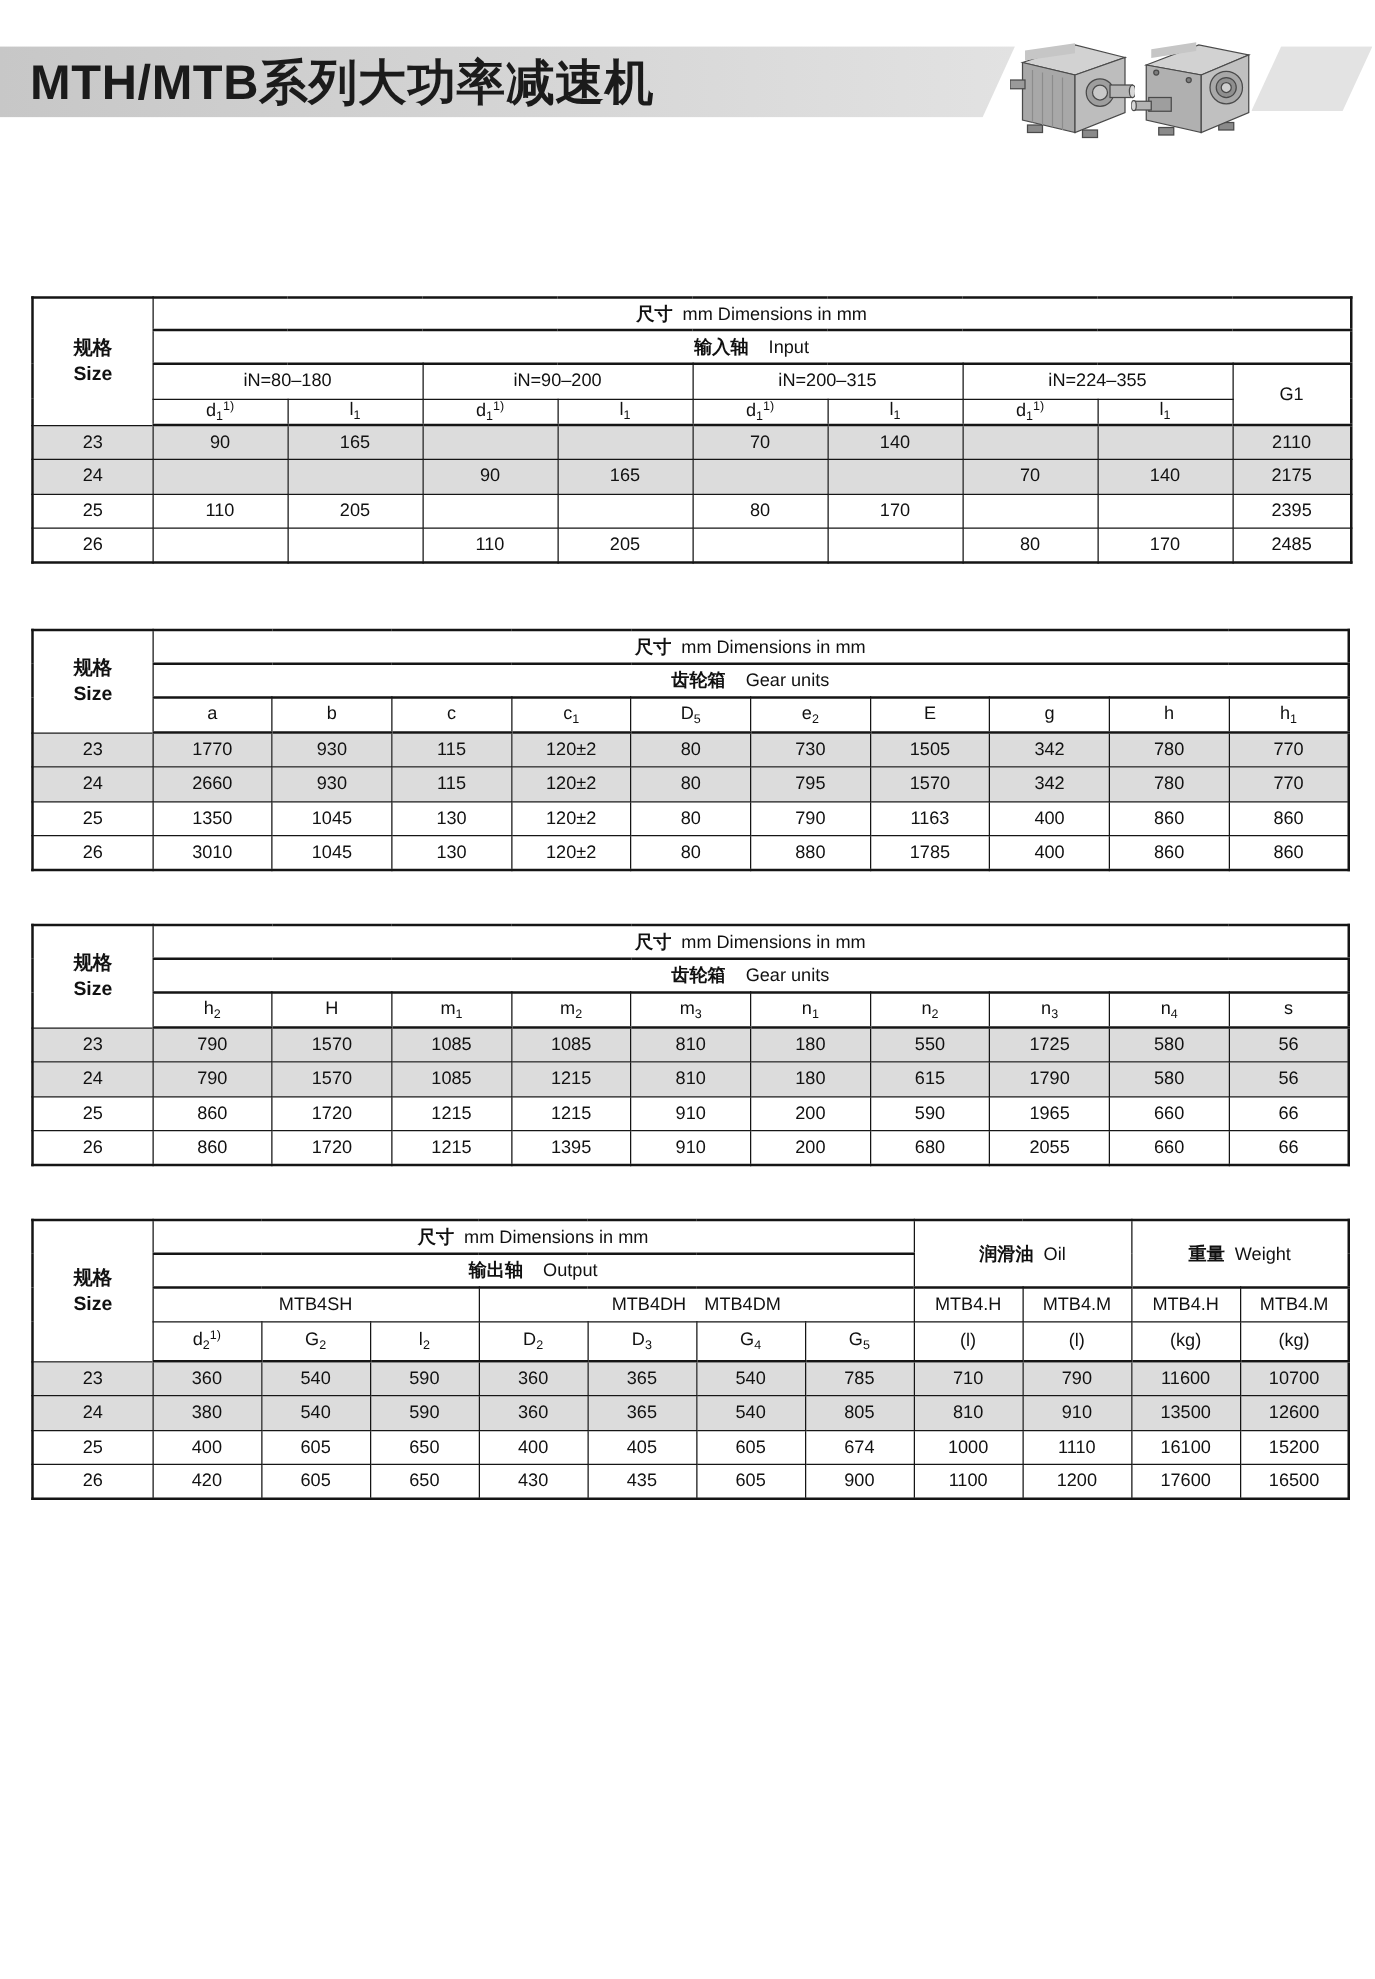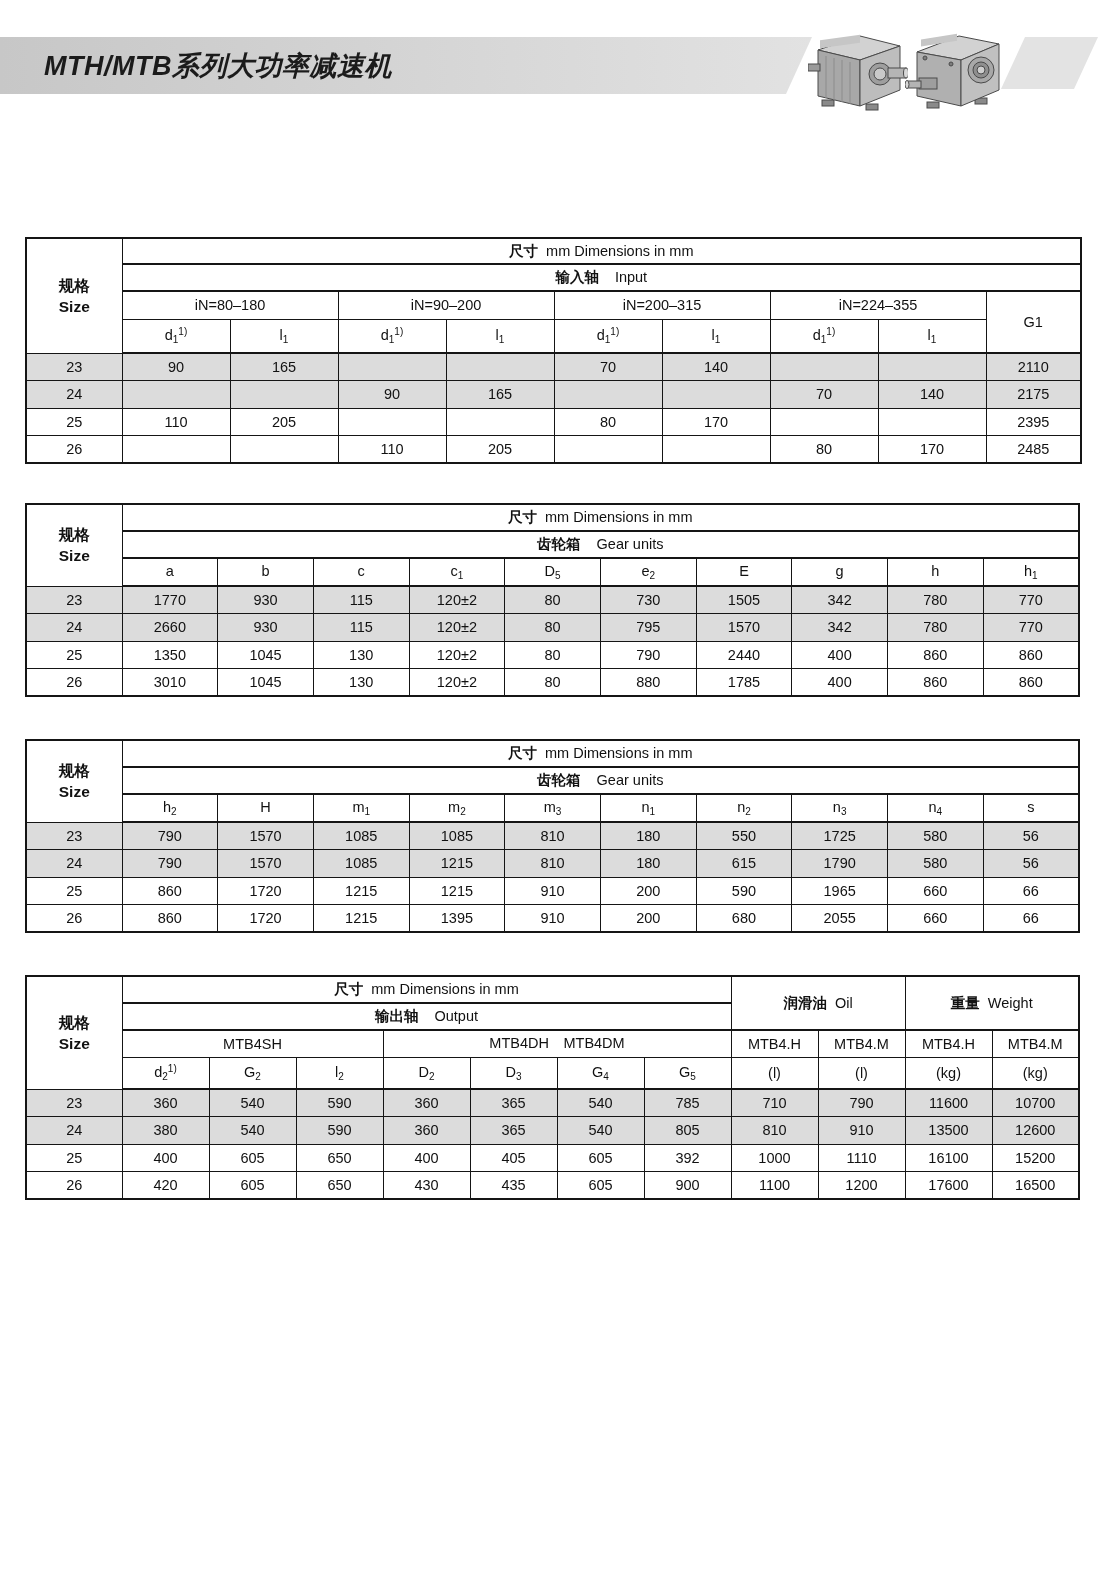--- a/index.html
+++ b/index.html
@@ -3,21 +3,21 @@
 <meta charset="utf-8">
 <style>
   html,body{margin:0;padding:0;background:#ffffff;}
   .page{position:relative;width:1100px;height:1583px;background:#fff;overflow:hidden;
         font-family:"Liberation Sans",sans-serif;color:#111;}
   
   .band{position:absolute;top:37px;left:0;width:812px;height:57px;
         background:linear-gradient(to right,#c7c7c7,#e2e2e2);
         clip-path:polygon(0 0,100% 0,calc(100% - 26px) 100%,0 100%);
         display:flex;align-items:center;}
-  .band-title{font-size:27px;font-weight:bold;font-style:italic;padding-left:44px;
+  .band-title{font-size:39px;font-weight:bold;padding-left:24px;
         white-space:nowrap;letter-spacing:.5px;color:#1b1b1b;}
   .deco{position:absolute;top:37px;left:1001px;width:97px;height:52px;background:#e3e3e3;
         clip-path:polygon(24px 0,100% 0,calc(100% - 24px) 100%,0 100%);}
   .photo{position:absolute;}
   
   .intro{position:absolute;left:30px;font-weight:bold;font-size:19.5px;white-space:nowrap;color:#0d0d0d;}
   
   .tbl{position:absolute;left:25px;width:1055px;border-collapse:collapse;table-layout:fixed;
        text-align:center;border:2.6px solid #151515;}
   .tbl th,.tbl td{border:1.3px solid #151515;padding:0;font-size:14.5px;font-weight:normal;
@@ -25,21 +25,21 @@
   .tbl td{border-top-width:1.7px;border-bottom-width:1.7px;}
   .bb{border-bottom-width:2.3px !important;}
   .zh{font-weight:bold;}
   .en{margin-left:8px;}
   .gap{margin-left:16px;}
   .colh{font-weight:bold;font-size:15px;}
   .size-cell div{line-height:21px;font-weight:bold;font-size:15.5px;}
   .gray td{background:#dcdcdc;}
   sub{font-size:10px;vertical-align:-3px;}
   sup{font-size:10px;vertical-align:5px;}
-  .rh26{height:26px}.rh27{height:27px}.rh28{height:28px}.rh32{height:32px}.rh34{height:34px}.rhd{height:27.5px}
+  .rh26{height:26px}.rh27{height:27px}.rh28{height:28px}.rh32{height:32px}.rh34{height:21px}.rhd{height:27.5px}
   .tcell{font-size:15px;}
 </style>
 </head>
 <body>
 
 <div class="page">
 
   <div class="band">
     <div class="band-title">MTH/MTB系列大功率减速机</div>
   </div>
@@ -249,21 +249,21 @@
       <td>770</td>
     </tr>
     <tr class="rhd">
       <td>25</td>
       <td>1350</td>
       <td>1045</td>
       <td>130</td>
       <td>120±2</td>
       <td>80</td>
       <td>790</td>
-      <td>2440</td>
+      <td>1163</td>
       <td>400</td>
       <td>860</td>
       <td>860</td>
     </tr>
     <tr class="rhd">
       <td>26</td>
       <td>3010</td>
       <td>1045</td>
       <td>130</td>
       <td>120±2</td>
@@ -459,21 +459,21 @@
       <td>12600</td>
     </tr>
     <tr class="rhd">
       <td>25</td>
       <td>400</td>
       <td>605</td>
       <td>650</td>
       <td>400</td>
       <td>405</td>
       <td>605</td>
-      <td>392</td>
+      <td>674</td>
       <td>1000</td>
       <td>1110</td>
       <td>16100</td>
       <td>15200</td>
     </tr>
     <tr class="rhd">
       <td>26</td>
       <td>420</td>
       <td>605</td>
       <td>650</td>

